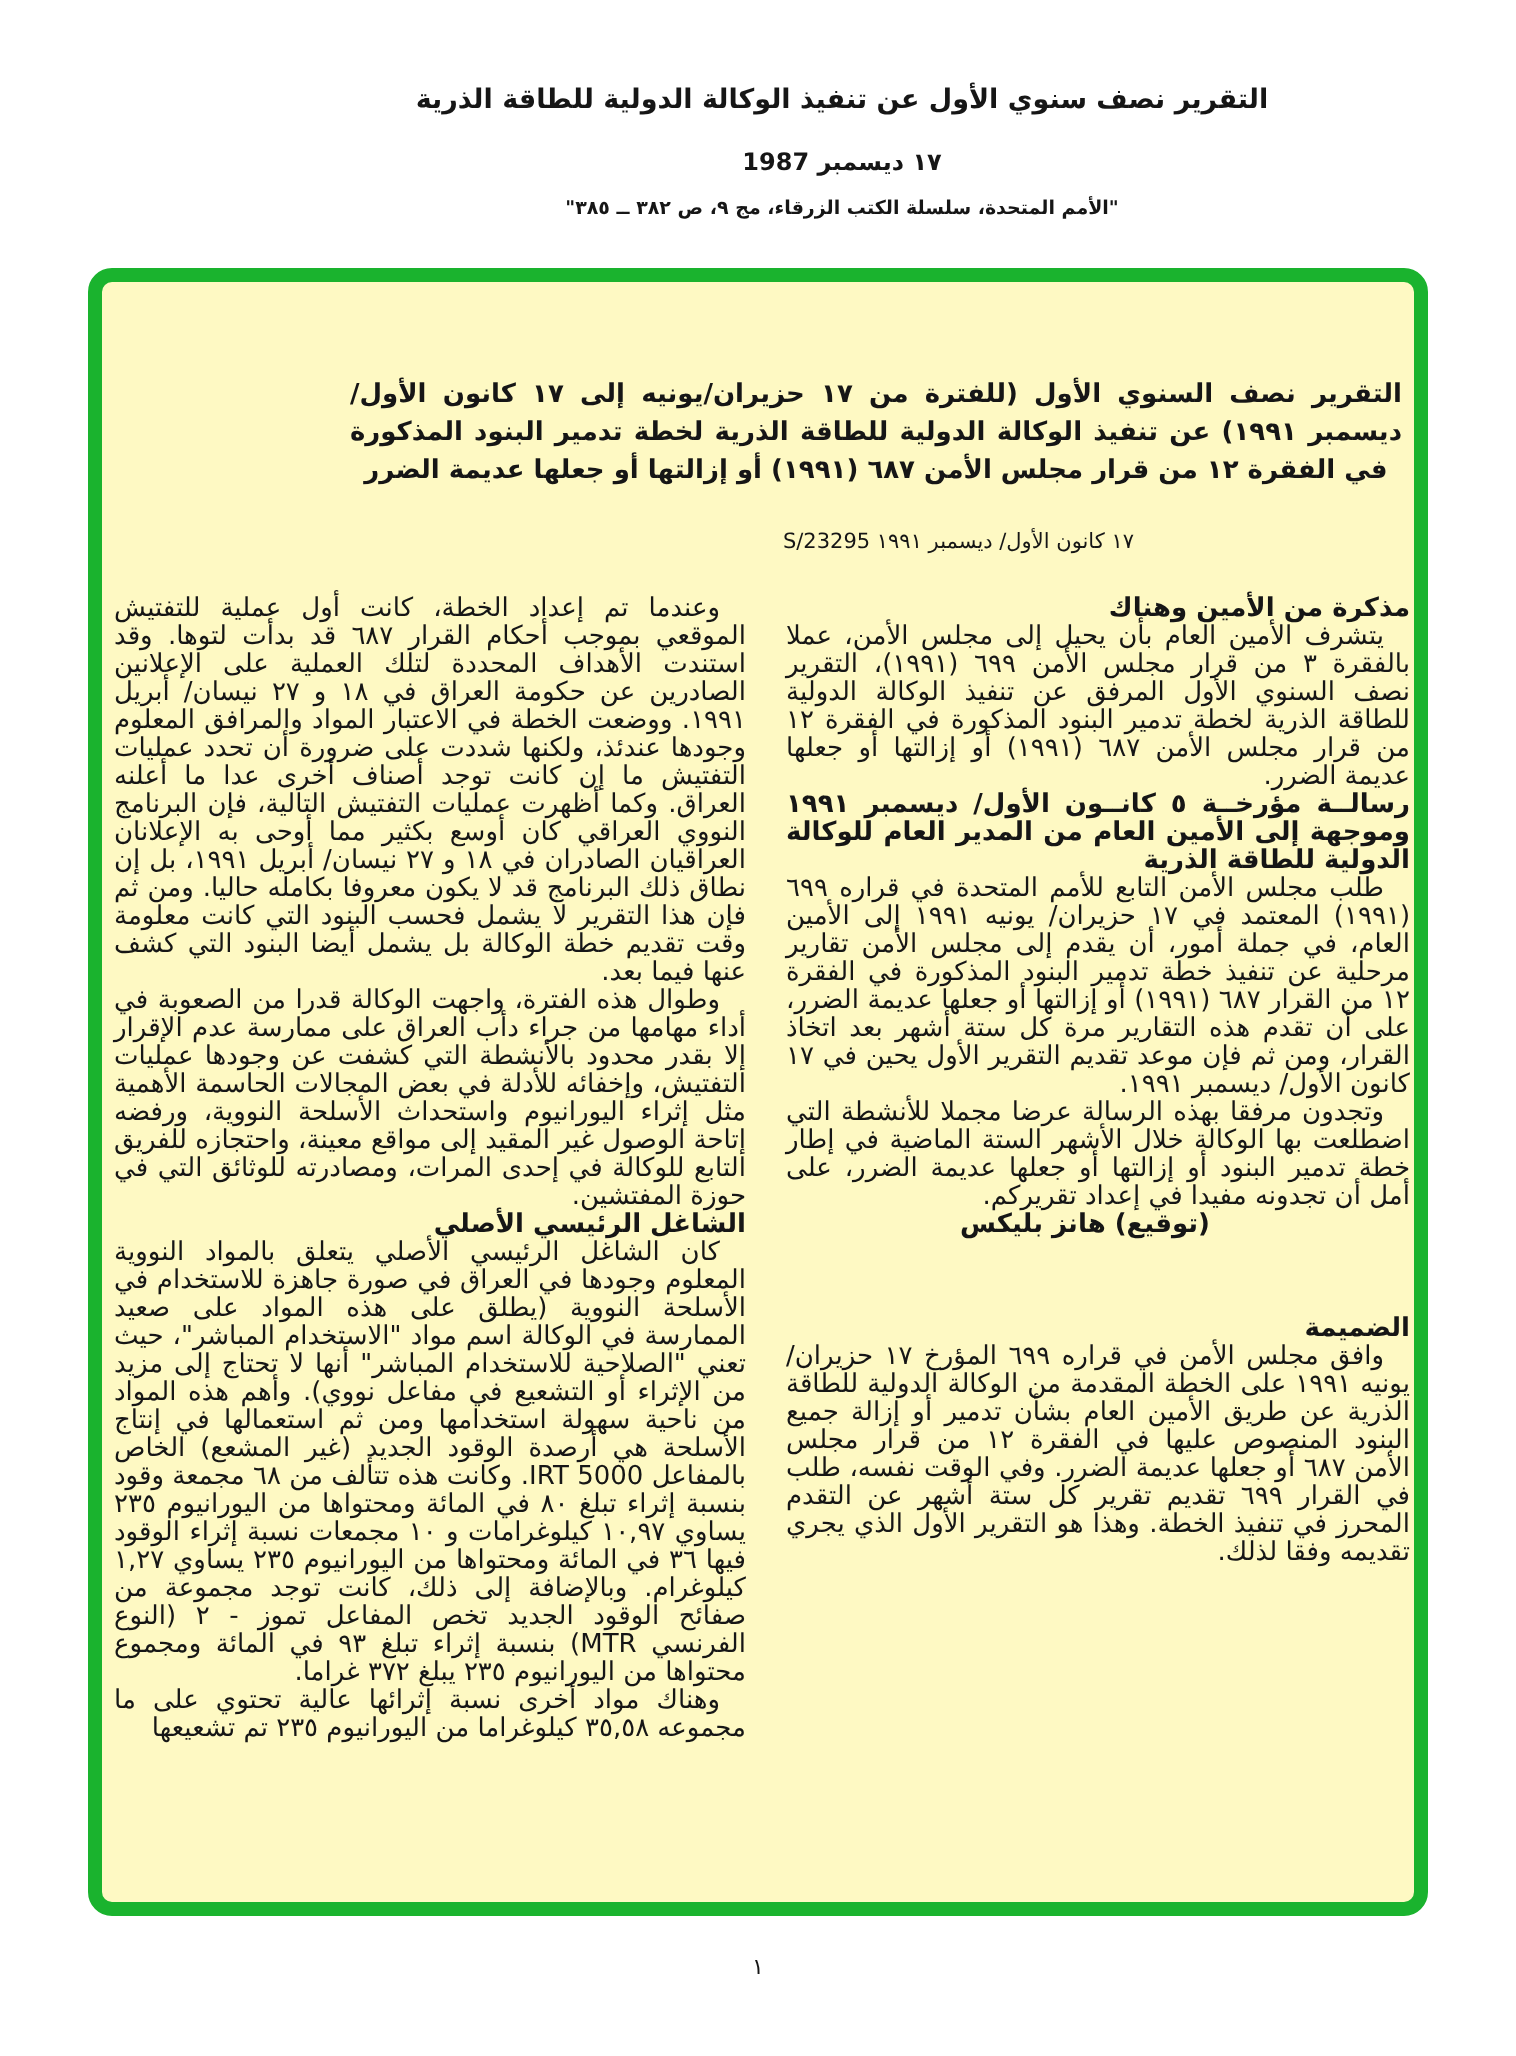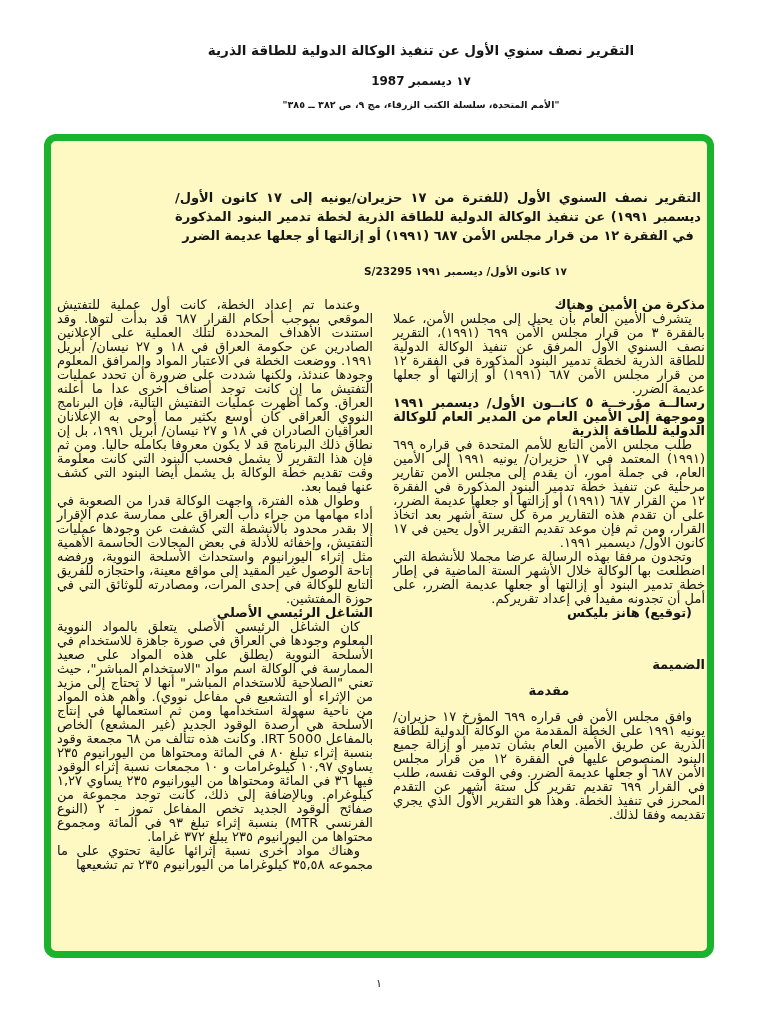--- a/index.html
+++ b/index.html
@@ -22,36 +22,36 @@
   }
 
   
   .doc-title {
     position:absolute; top:47px; right:6px; width:526px;
     direction:rtl; text-align:justify; text-align-last:center;
     font-weight:bold; font-size:13px; line-height:19px;
   }
   .doc-symbol-line {
     position:absolute; top:124px; right:140px;
-    direction:rtl; font-weight:bold; font-size:10.5px; white-space:nowrap;margin-left:16px;
+    direction:rtl; font-weight:normal; font-size:10.5px; white-space:nowrap;margin-left:16px;
   }
   .doc-symbol-line .sym { font-family:"DejaVu Sans", sans-serif; }
 
   
   .col { position:absolute; top:157px; direction:rtl; text-align:justify;
          font-size:13px; line-height:14px; }
   .col-right { right:2px;  width:312px; }
   .col-left  { left:6px;   width:316px; }
 
   .col p { margin:0; text-indent:13px; }
   .col p.no-indent { text-indent:0; }
   .h-run   { font-weight:bold; margin:0; }           
   .h-center{ font-weight:bold; margin:12px 0 12px 0; text-align:center; text-align-last:center; }
   .b-para  { font-weight:bold; }
-  .signature { direction:rtl; text-align:right; font-weight:bold; margin:0; }
+  .signature { direction:rtl; text-align:center; font-weight:bold; margin:0; }
   .gap-top { margin-top:38px; }
 
   
   .page-num { position:absolute; top:977px; left:0; width:100%;
               text-align:center; font-size:11px; }
 </style>
 </head>
 <body>
 
 <div class="page">
@@ -72,21 +72,20 @@
     </div>
 
     <div class="col col-right">
       <div class="h-run">مذكرة من الأمين وهناك</div>
       <p>يتشرف الأمين العام بأن يحيل إلى مجلس الأمن، عملا بالفقرة ٣ من قرار مجلس الأمن ٦٩٩ (١٩٩١)، التقرير نصف السنوي الأول المرفق عن تنفيذ الوكالة الدولية للطاقة الذرية لخطة تدمير البنود المذكورة في الفقرة ١٢ من قرار مجلس الأمن ٦٨٧ (١٩٩١) أو إزالتها أو جعلها عديمة الضرر.</p>
       <p class="b-para no-indent">رسالــة مؤرخــة ٥ كانــون الأول/ ديسمبر ١٩٩١ وموجهة إلى الأمين العام من المدير العام للوكالة الدولية للطاقة الذرية</p>
       <p>طلب مجلس الأمن التابع للأمم المتحدة في قراره ٦٩٩ (١٩٩١) المعتمد في ١٧ حزيران/ يونيه ١٩٩١ إلى الأمين العام، في جملة أمور، أن يقدم إلى مجلس الأمن تقارير مرحلية عن تنفيذ خطة تدمير البنود المذكورة في الفقرة ١٢ من القرار ٦٨٧ (١٩٩١) أو إزالتها أو جعلها عديمة الضرر، على أن تقدم هذه التقارير مرة كل ستة أشهر بعد اتخاذ القرار، ومن ثم فإن موعد تقديم التقرير الأول يحين في ١٧ كانون الأول/ ديسمبر ١٩٩١.</p>
       <p>وتجدون مرفقا بهذه الرسالة عرضا مجملا للأنشطة التي اضطلعت بها الوكالة خلال الأشهر الستة الماضية في إطار خطة تدمير البنود أو إزالتها أو جعلها عديمة الضرر، على أمل أن تجدونه مفيدا في إعداد تقريركم.</p>
       <p class="signature">(توقيع) هانز بليكس</p>
       <div class="h-run gap-top">الضميمة</div>
-      <div class="h-center">مقدمة</div>
       <p>وافق مجلس الأمن في قراره ٦٩٩ المؤرخ ١٧ حزيران/ يونيه ١٩٩١ على الخطة المقدمة من الوكالة الدولية للطاقة الذرية عن طريق الأمين العام بشأن تدمير أو إزالة جميع البنود المنصوص عليها في الفقرة ١٢ من قرار مجلس الأمن ٦٨٧ أو جعلها عديمة الضرر. وفي الوقت نفسه، طلب في القرار ٦٩٩ تقديم تقرير كل ستة أشهر عن التقدم المحرز في تنفيذ الخطة. وهذا هو التقرير الأول الذي يجري تقديمه وفقا لذلك.</p>
     </div>
 
     <div class="col col-left">
       <p>وعندما تم إعداد الخطة، كانت أول عملية للتفتيش الموقعي بموجب أحكام القرار ٦٨٧ قد بدأت لتوها. وقد استندت الأهداف المحددة لتلك العملية على الإعلانين الصادرين عن حكومة العراق في ١٨ و ٢٧ نيسان/ أبريل ١٩٩١. ووضعت الخطة في الاعتبار المواد والمرافق المعلوم وجودها عندئذ، ولكنها شددت على ضرورة أن تحدد عمليات التفتيش ما إن كانت توجد أصناف أخرى عدا ما أعلنه العراق. وكما أظهرت عمليات التفتيش التالية، فإن البرنامج النووي العراقي كان أوسع بكثير مما أوحى به الإعلانان العراقيان الصادران في ١٨ و ٢٧ نيسان/ أبريل ١٩٩١، بل إن نطاق ذلك البرنامج قد لا يكون معروفا بكامله حاليا. ومن ثم فإن هذا التقرير لا يشمل فحسب البنود التي كانت معلومة وقت تقديم خطة الوكالة بل يشمل أيضا البنود التي كشف عنها فيما بعد.</p>
       <p>وطوال هذه الفترة، واجهت الوكالة قدرا من الصعوبة في أداء مهامها من جراء دأب العراق على ممارسة عدم الإقرار إلا بقدر محدود بالأنشطة التي كشفت عن وجودها عمليات التفتيش، وإخفائه للأدلة في بعض المجالات الحاسمة الأهمية مثل إثراء اليورانيوم واستحداث الأسلحة النووية، ورفضه إتاحة الوصول غير المقيد إلى مواقع معينة، واحتجازه للفريق التابع للوكالة في إحدى المرات، ومصادرته للوثائق التي في حوزة المفتشين.</p>
       <div class="h-run">الشاغل الرئيسي الأصلي</div>
       <p>كان الشاغل الرئيسي الأصلي يتعلق بالمواد النووية المعلوم وجودها في العراق في صورة جاهزة للاستخدام في الأسلحة النووية (يطلق على هذه المواد على صعيد الممارسة في الوكالة اسم مواد "الاستخدام المباشر"، حيث تعني "الصلاحية للاستخدام المباشر" أنها لا تحتاج إلى مزيد من الإثراء أو التشعيع في مفاعل نووي). وأهم هذه المواد من ناحية سهولة استخدامها ومن ثم استعمالها في إنتاج الأسلحة هي أرصدة الوقود الجديد (غير المشعع) الخاص بالمفاعل IRT 5000. وكانت هذه تتألف من ٦٨ مجمعة وقود بنسبة إثراء تبلغ ٨٠ في المائة ومحتواها من اليورانيوم ٢٣٥ يساوي ١٠,٩٧ كيلوغرامات و ١٠ مجمعات نسبة إثراء الوقود فيها ٣٦ في المائة ومحتواها من اليورانيوم ٢٣٥ يساوي ١,٢٧ كيلوغرام. وبالإضافة إلى ذلك، كانت توجد مجموعة من صفائح الوقود الجديد تخص المفاعل تموز - ٢ (النوع الفرنسي MTR) بنسبة إثراء تبلغ ٩٣ في المائة ومجموع محتواها من اليورانيوم ٢٣٥ يبلغ ٣٧٢ غراما.</p>
       <p>وهناك مواد أخرى نسبة إثرائها عالية تحتوي على ما مجموعه ٣٥,٥٨ كيلوغراما من اليورانيوم ٢٣٥ تم تشعيعها</p>
     </div>

